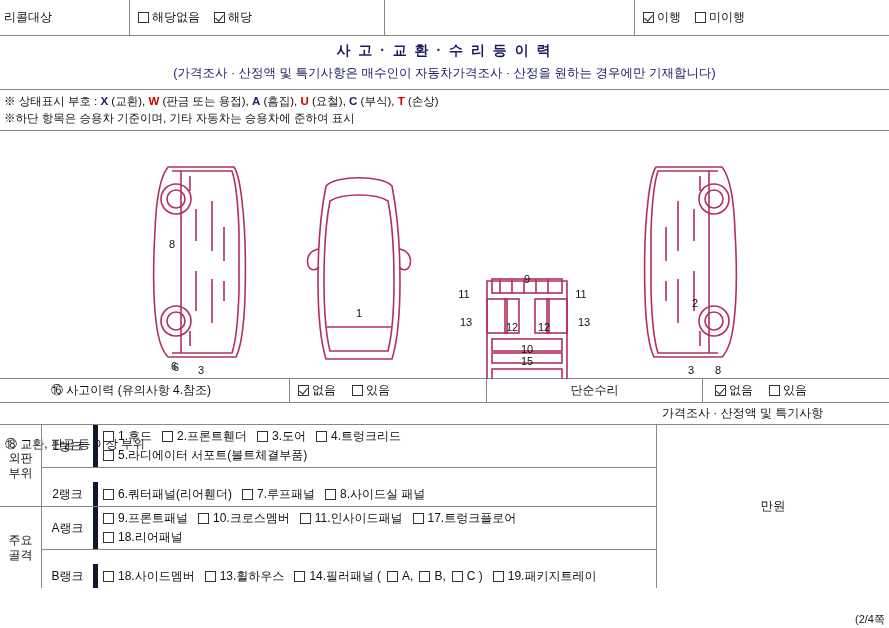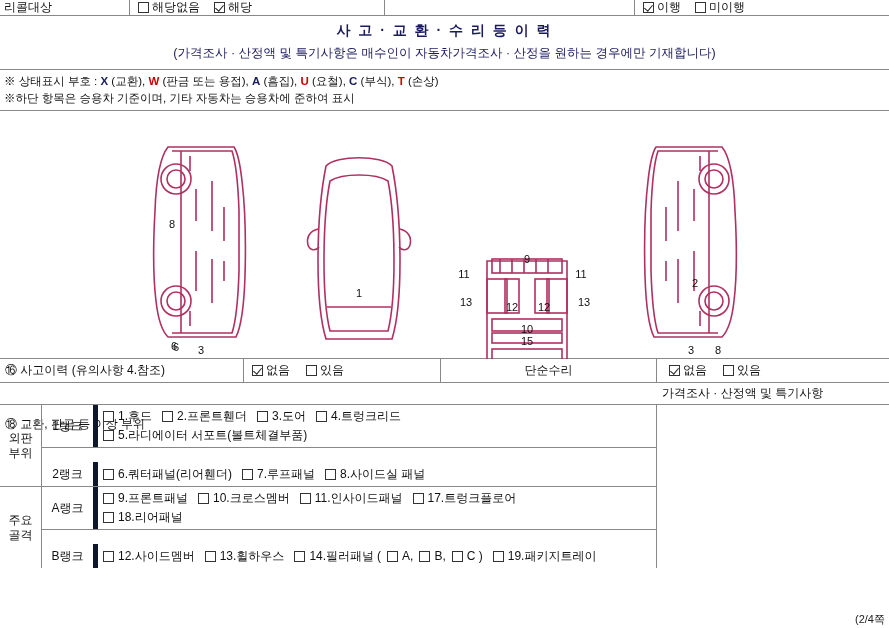--- a/index.html
+++ b/index.html
@@ -13,21 +13,21 @@
     font-size: 12px;
     color: #111;
     position: relative;
     overflow: hidden;
   }
   .sheet { width: 889px; height: 628px; position: relative; }
 
   
   .recall-row {
     display: flex;
-    height: 16px;
+    height: 36px;
     border-bottom: 1px solid #888;
   }
   .recall-label {
     width: 130px;
     border-right: 1px solid #888;
     padding-left: 4px;
     display: flex; align-items: center;
     font-size: 12px;
   }
   .recall-cell {
@@ -98,20 +98,21 @@
     position: relative;
   }
   .diagram svg { display: block; }
 
   
   .hist-row {
     display: flex;
     height: 24px;
     border-bottom: 1px solid #888;
     align-items: stretch;
+    padding-left: 46px;
   }
   .hist-label {
     width: 244px;
     border-right: 1px solid #888;
     display: flex; align-items: center;
     padding-left: 5px;
   }
   .hist-opts {
     width: 197px;
     border-right: 1px solid #888;
@@ -490,21 +491,21 @@
                   <span class="box"></span>
                   <span>18.리어패널</span>
                 </span>
             </div>
           </div>
           <div class="rank-row">
             <div class="rank-name">B랭크</div>
             <div class="rank-items">
               <span class="item">
                   <span class="box"></span>
-                  <span>12.사이드멤버</span>
+                  <span>18.사이드멤버</span>
                 </span>
               <span class="item">
                   <span class="box"></span>
                   <span>13.휠하우스</span>
                 </span>
               <span class="item pillar">
                 <span class="box"></span>
                 <span>14.필러패널</span>
                 <span>(</span>
                 <span class="box sub-box"></span>
@@ -517,16 +518,19 @@
               <span class="item">
                   <span class="box"></span>
                   <span>19.패키지트레이</span>
                 </span>
             </div>
           </div>
         </div>
       </div>
 
     </div>
+    <div class="parts-right">
+      <div class="price-area">만원</div>
+    </div>
   </div>
 
   <div class="pagenum">(2/4쪽</div>
 </div>
 
 </body></html>

